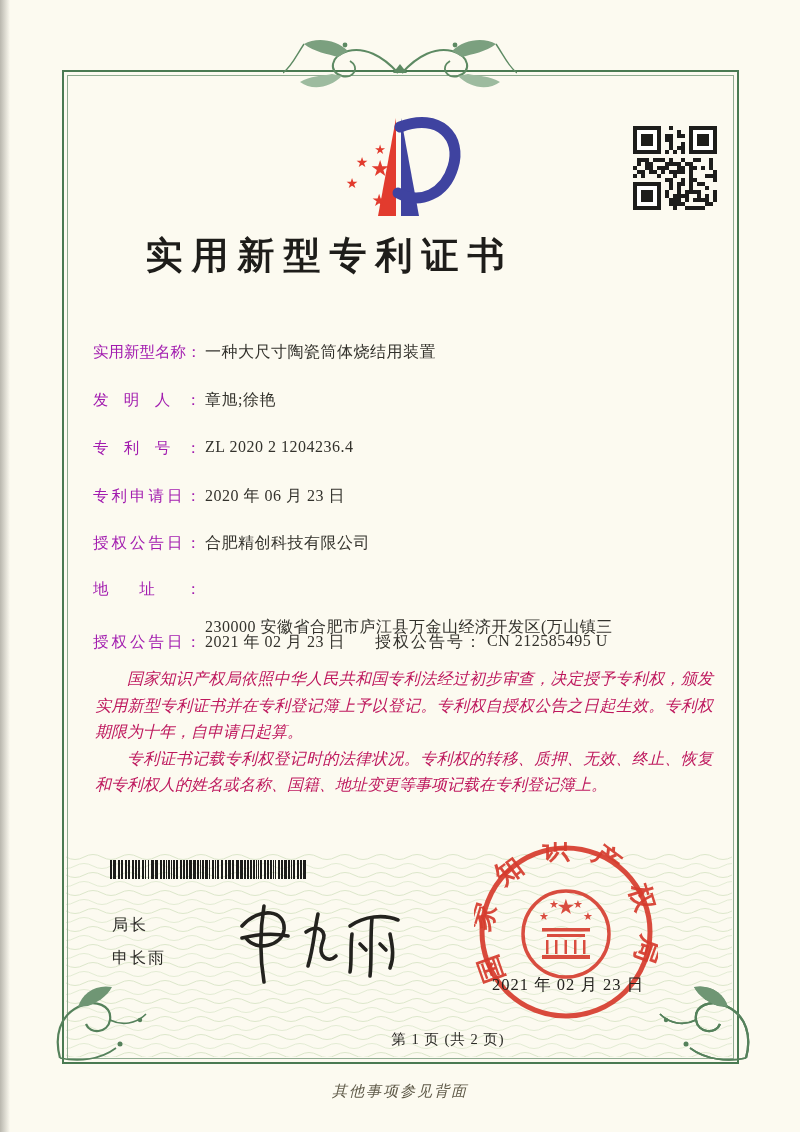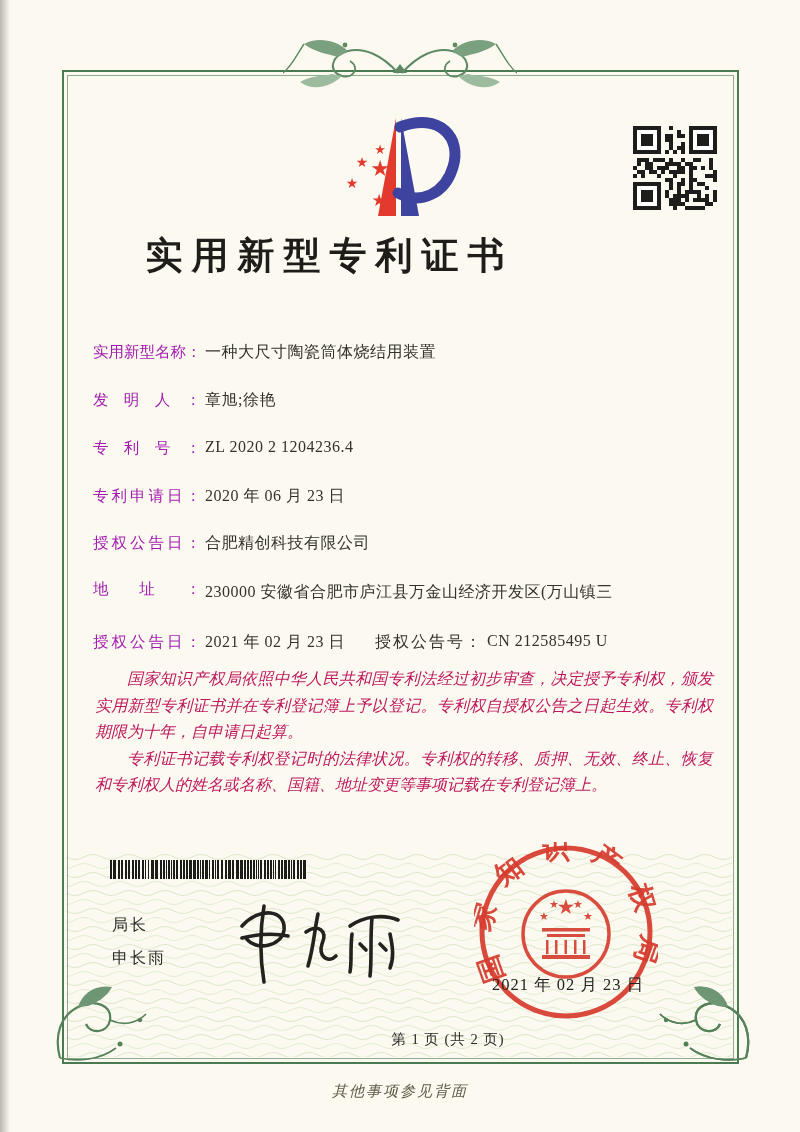--- a/index.html
+++ b/index.html
@@ -15,21 +15,21 @@
   .logo{position:absolute;left:334px;top:112px;z-index:2;}
   .qr{position:absolute;left:633px;top:126px;z-index:2;}
   .title{position:absolute;left:0;top:231px;width:650px;text-align:center;margin:0;
         font-size:37px;font-weight:600;letter-spacing:9px;text-indent:9px;color:#1e1d1a;z-index:2;}
   .fields{position:absolute;left:93px;top:342px;width:625px;z-index:2;}
   .f-row{position:absolute;left:0;display:flex;align-items:flex-start;white-space:nowrap;}
   .f-label{display:inline-block;width:108px;font-size:15.5px;text-align:justify;
         text-align-last:justify;flex:0 0 108px;color:#a21caf;}
   .f-value{font-size:16px;margin-left:4px;letter-spacing:0.5px;color:#33322c;}
   .f-multiline{white-space:normal;}
-  .f-value-lines{display:block;width:444px;line-height:25px;}
+  .f-value-lines{display:block;width:444px;line-height:25px;margin-top:35px;}
   .paras{position:absolute;left:95px;top:666px;width:618px;z-index:2;}
   .paras p{margin:0;font-size:16px;line-height:26.5px;text-align:justify;
         text-indent:2em;font-style:italic;color:#be185d;}
   .barcode{position:absolute;left:110px;top:860px;z-index:2;}
   .signer{position:absolute;left:112px;top:908px;z-index:2;font-size:16px;letter-spacing:2px;line-height:33px;}
   .signature{position:absolute;left:212px;top:886px;z-index:2;}
   .seal{position:absolute;left:474px;top:842px;z-index:2;}
   .seal-date{position:absolute;left:492px;top:974px;font-size:16.5px;letter-spacing:1px;
         color:#23221e;z-index:3;}
   .page-info{position:absolute;left:0;top:1030px;width:800px;text-align:center;

